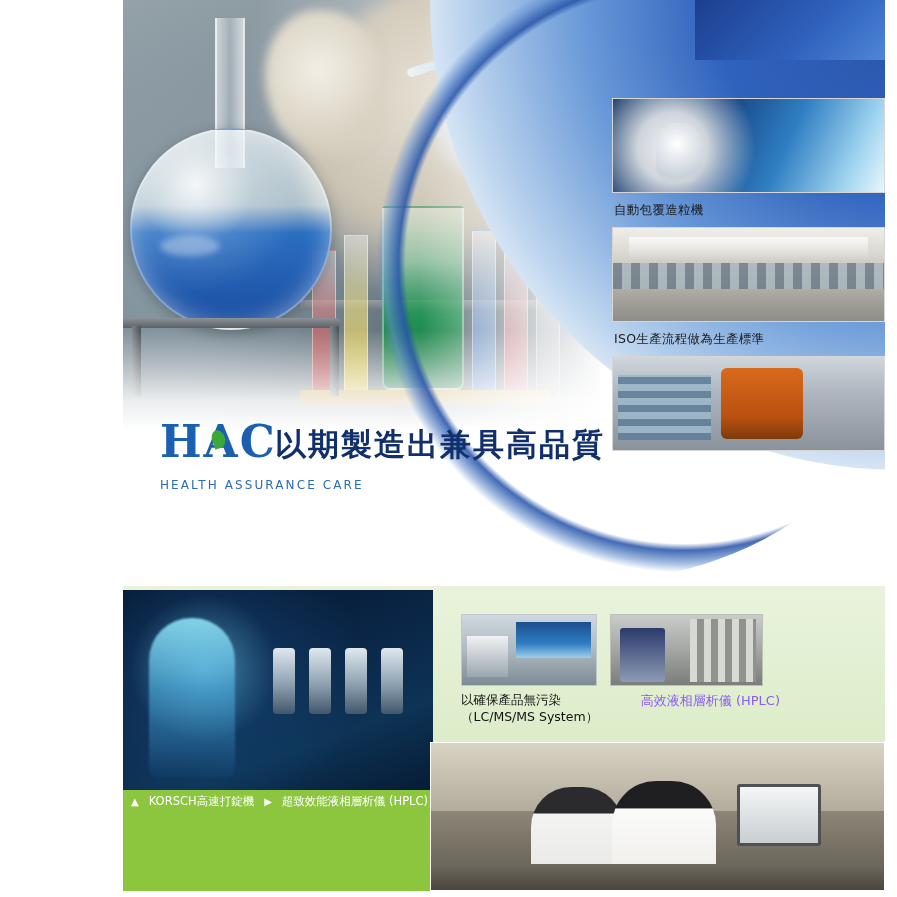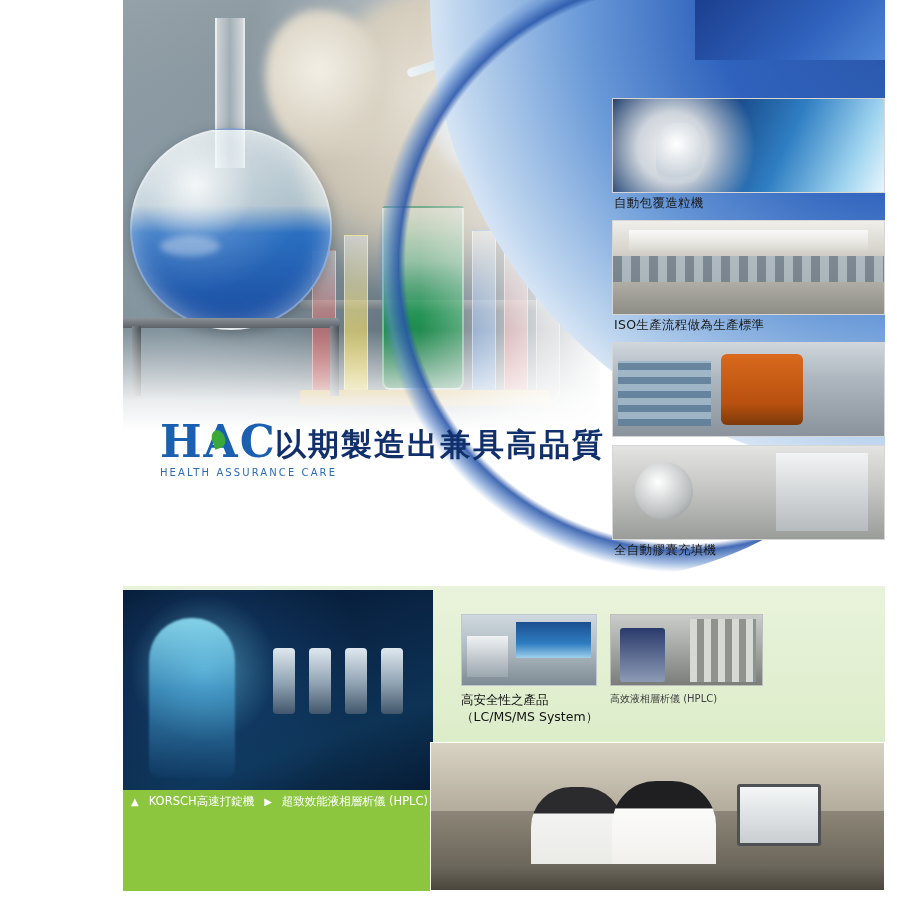--- a/index.html
+++ b/index.html
@@ -218,21 +218,21 @@
     width: 273px;
     height: 95px;
     overflow: hidden;
     position: relative;
     border: 1px solid #d6d6d6;
     box-sizing: border-box;
   }
   .photo-caption {
     font-size: 12.5px;
     color: #1a1a1a;
-    padding: 2px 0 0 2px;
+    padding: 9px 0 0 2px;
     line-height: 1.35;
     letter-spacing: .3px;
   }
 
   
   .ph-granulator {
     background:
       radial-gradient(circle at 22% 52%, #f2f3f5 0%, #cfd5dc 16%, rgba(200,210,220,0) 38%),
       linear-gradient(115deg, #0d2d5e 0%, #15417f 35%, #2f7ec2 62%, #9fd4ef 86%, #e8f6fd 100%);
   }
@@ -310,24 +310,24 @@
   }
   .hac-leaf {
     position: absolute;
     left: 52px; top: 10px;
     width: 13px; height: 18px;
     background: #3aa93a;
     border-radius: 50% 50% 50% 0;
     transform: rotate(-20deg);
   }
   .hac-sub {
-    font-size: 10px;
+    font-size: 12px;
     letter-spacing: 2.1px;
     color: #2b6cb7;
-    margin-top: 3px;
+    margin-top: 14px;
   }
   .headline {
     position: absolute;
     left: 275px; top: 424px;
     font-size: 31px;
     font-weight: bold;
     color: #11306b;
     letter-spacing: 2px;
     z-index: 25;
     white-space: nowrap;
@@ -464,24 +464,25 @@
     width: 140px;
     font-size: 12.5px;
     line-height: 1.35;
     color: #111;
     z-index: 13;
   }
   .cap-hplc {
     position: absolute;
     left: 610px; top: 692px;
     width: 170px;
-    font-size: 10px;
+    font-size: 13px;
     line-height: 1.35;
-    color: #404040;
+    color: #8b5cf6;
     z-index: 13;
+    text-align: right;
   }
 
   
   .bottom-photo {
     position: absolute;
     left: 430px; top: 742px;
     width: 455px; height: 149px;
     overflow: hidden;
     z-index: 14;
     background: linear-gradient(180deg, #b9b2a3 0%, #8e8779 45%, #5d584e 100%);
@@ -558,24 +559,20 @@
 
     <div class="photo-card">
       <div class="photo-frame ph-cremer"></div>
       <div class="photo-caption">ISO生產流程做為生產標準</div>
     </div>
 
     <div class="photo-card">
       <div class="photo-frame ph-warehouse"></div>
     </div>
 
-    <div class="photo-card">
-      <div class="photo-frame ph-capsule"></div>
-      <div class="photo-caption">全自動膠囊充填機</div>
-    </div>
 
   </div>
 
   <div class="logo-block">
     <div class="hac-word">HAC</div>
     <div class="hac-leaf"></div>
     <div class="hac-sub">HEALTH ASSURANCE CARE</div>
   </div>
 
   <div class="headline">以期製造出兼具高品質</div>
@@ -597,21 +594,21 @@
     <span class="tri">▲</span>
     <span>KORSCH高速打錠機</span>
     <span class="tri">▶</span>
     <span>超致效能液相層析儀 (HPLC)</span>
   </div>
 
   <div class="lcms-photo"></div>
   <div class="hplc-photo"></div>
 
   <div class="cap-lcms">
-    <div>高安全性之產品</div>
+    <div>以確保產品無污染</div>
     <div>（LC/MS/MS System）</div>
   </div>
 
   <div class="cap-hplc">高效液相層析儀 (HPLC)</div>
 
   <div class="bottom-photo">
     <div class="bp-wall"></div>
     <div class="bp-monitor"></div>
     <div class="bp-person-a"></div>
     <div class="bp-person-b"></div>

